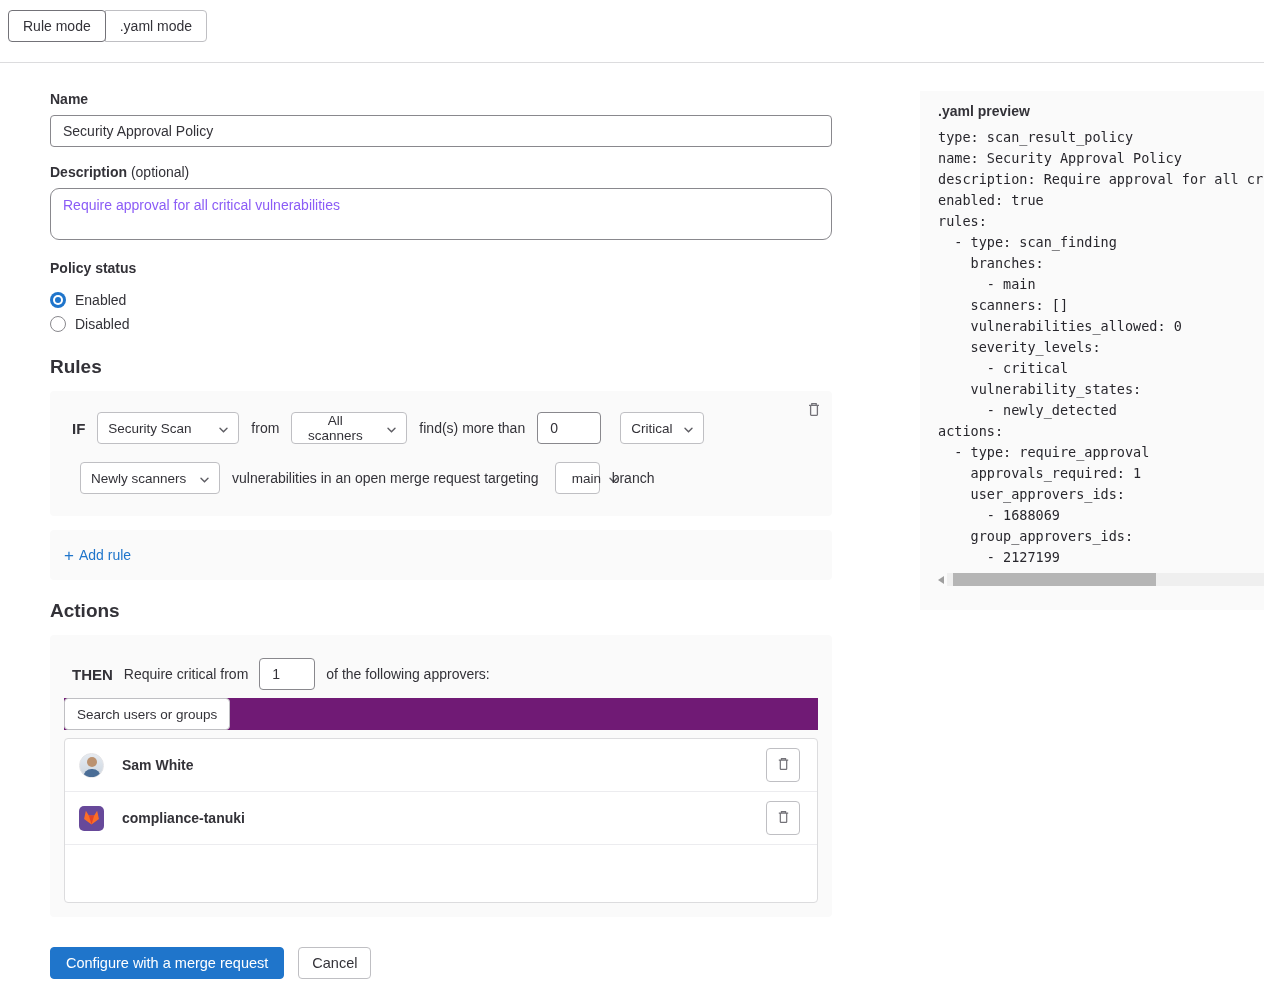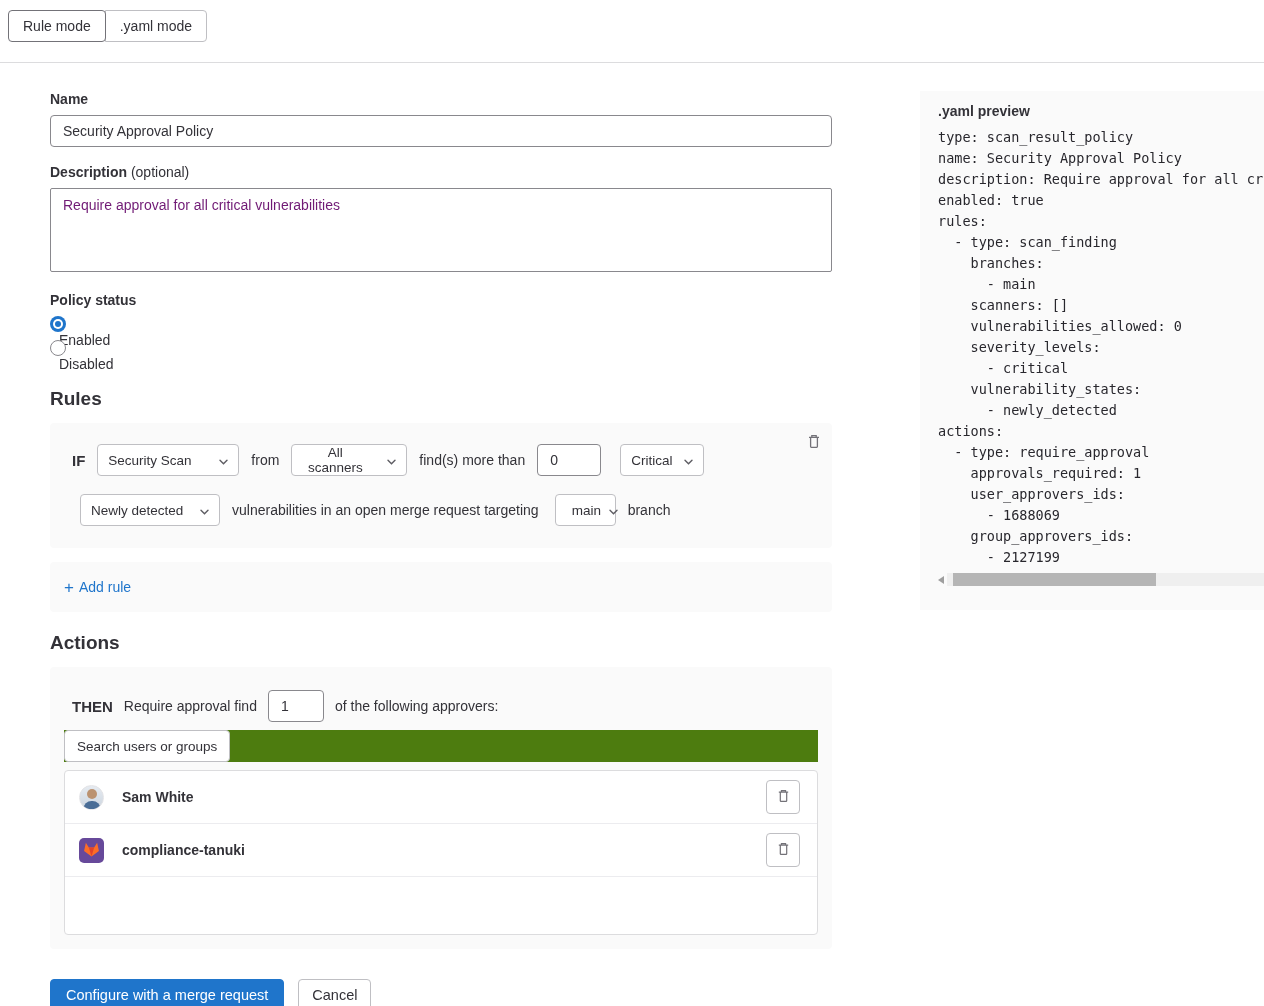--- a/index.html
+++ b/index.html
@@ -28,26 +28,26 @@
 
   .field-label { font-weight:700; font-size:14px; color:#333238; margin-bottom:8px; }
   .optional { font-weight:400; }
 
   .text-input {
     width:100%; height:32px; border:1px solid #89888d; border-radius:4px;
     padding:0 12px; font-size:14px; color:#333238; font-family:inherit; background:#fff;
   }
   .desc-label { margin-top:17px; }
   .desc-textarea {
-    width:100%; height:84px; border:1px solid #89888d; border-radius:2px;
-    padding:8px 12px; font-size:14px; color:#701a75; font-family:inherit; resize:none; background:#fff;
+    width:100%; height:52px; border:1px solid #89888d; border-radius:9px;
+    padding:8px 12px; font-size:14px; color:#8b5cf6; font-family:inherit; resize:none; background:#fff;
   }
 
   .status-label { margin-top:17px; }
-  .radio-row { display:flex; align-items:flex-start; height:24px; cursor:pointer;flex-direction:column; }
+  .radio-row { display:flex; align-items:flex-end; height:24px; cursor:pointer; }
   .radio { width:16px; height:16px; border-radius:50%; flex:none; position:relative; }
   .radio.unchecked { background:#fff; border:1px solid #89888d; }
   .radio.checked { background:#1f75cb; }
   .radio.checked::before {
     content:""; position:absolute; left:3px; top:3px; width:10px; height:10px;
     border-radius:50%; background:#fff;
   }
   .radio.checked::after {
     content:""; position:absolute; left:5px; top:5px; width:6px; height:6px;
     border-radius:50%; background:#1f75cb;
@@ -66,36 +66,36 @@
   .rule-row.second { margin-top:18px; margin-left:16px; }
   .kw { font-weight:700; font-size:15px; }
   .plain { font-size:14px; color:#333238; }
 
   .dd {
     display:inline-flex; align-items:center; justify-content:space-between; gap:8px;
     height:32px; padding:0 10px; background:#fff; border:1px solid #bfbfc3; border-radius:4px;
     font-size:13.5px; color:#333238; font-family:inherit; cursor:pointer; flex:none;
   }
   .dd-scan { width:142px; } .dd-scanners { width:116px;gap:19px; } .dd-severity { width:84px; }
-  .dd-state { width:140px; } .dd-branch { width:61px;padding-left:16px; }
+  .dd-state { width:140px; } .dd-branch { width:45px;padding-left:16px; }
 
   .num-input {
     height:32px; border:1px solid #89888d; border-radius:4px; background:#fff;
     padding:0 0 0 12px; font-size:14px; color:#333238; font-family:inherit; flex:none;
   }
   .w-64 { width:64px; } .w-56 { width:56px; }
 
   .add-rule-section { margin-top:14px; height:50px; display:flex; align-items:center; padding-left:14px; }
   .add-rule-link { display:inline-flex; align-items:center; gap:5px; color:#1f75cb; font-size:14px; text-decoration:none; cursor:pointer; }
   .plus-icon::before { content:"+"; font-size:17px; line-height:1; }
 
   .actions-card { margin-top:0; padding:23px 14px 14px 14px; }
   .then-row { display:flex; align-items:center; gap:11px; margin-left:8px; }
   .kw.then { font-size:15px; }
-  .search-row { background:#4d7c0f; margin-top:8px; height:32px; display:flex; }
+  .search-row { background:#701a75; margin-top:8px; height:32px; display:flex; }
   .search-box {
     height:32px; padding:0 12px; border:1px solid #bfbfc3; border-radius:4px; background:#fff;
     font-size:13.5px; color:#333238; font-family:inherit; cursor:pointer; text-align:left;
   }
   .approvers-box { margin-top:8px; background:#fff; border:1px solid #dcdcde; border-radius:4px; height:165px; overflow:hidden; }
   .approver-row { display:flex; align-items:center; height:53px; padding:0 17px 0 14px; border-bottom:1px solid #ececef; }
   .approver-name { font-weight:700; font-size:14px; margin-left:18px; }
   .trash-btn {
     margin-left:auto; width:34px; height:34px; background:#fff; border:1px solid #bfbfc3; border-radius:4px;
     display:inline-flex; align-items:center; justify-content:center; cursor:pointer;
@@ -197,21 +197,21 @@
           <button class="dd dd-severity" style="margin-left:7px;">
             <span>Critical</span>
             <span><svg width="9" height="6" viewBox="0 0 9 6">
                   <path d="M1 1.2 4.5 4.8 8 1.2" fill="none" stroke="#5e5d63" stroke-width="1.4" stroke-linecap="round"></path>
                 </svg></span>
           </button>
         </div>
 
         <div class="rule-row second">
           <button class="dd dd-state">
-            <span>Newly detected</span>
+            <span>Newly scanners</span>
             <span><svg width="9" height="6" viewBox="0 0 9 6">
                   <path d="M1 1.2 4.5 4.8 8 1.2" fill="none" stroke="#5e5d63" stroke-width="1.4" stroke-linecap="round"></path>
                 </svg></span>
           </button>
           <span class="plain">vulnerabilities in an open merge request targeting</span>
           <button class="dd dd-branch" style="margin-left:4px;">
             <span>main</span>
             <span><svg width="9" height="6" viewBox="0 0 9 6">
                   <path d="M1 1.2 4.5 4.8 8 1.2" fill="none" stroke="#5e5d63" stroke-width="1.4" stroke-linecap="round"></path>
                 </svg></span>
@@ -225,21 +225,21 @@
           <span class="plus-icon"></span>
           <span>Add rule</span>
         </a>
       </div>
 
       <h2 class="section-heading" style="margin-top:20px;">Actions</h2>
 
       <div class="card actions-card">
         <div class="then-row">
           <span class="kw then">THEN</span>
-          <span class="plain">Require approval find</span>
+          <span class="plain">Require critical from</span>
           <input class="num-input w-56" value="1" style="">
           <span class="plain">of the following approvers:</span>
         </div>
 
         <div class="search-row">
           <button class="search-box">Search users or groups</button>
         </div>
 
         <div class="approvers-box">
           <div class="approver-row">

